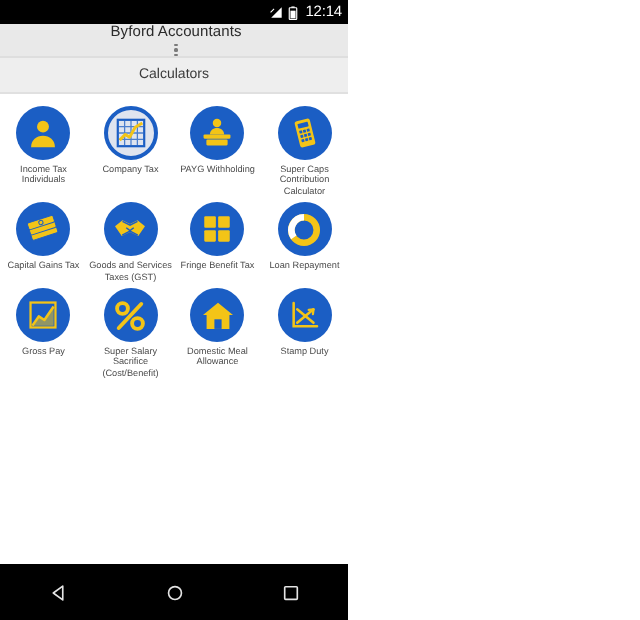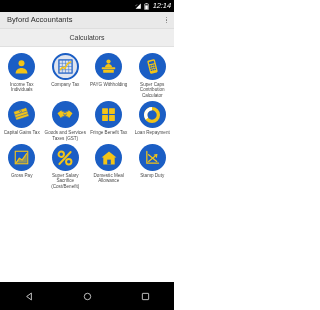--- a/index.html
+++ b/index.html
@@ -22,21 +22,20 @@
     display: flex;
     align-items: center;
     justify-content: flex-end;
     padding-right: 3px;
     box-sizing: border-box;
   }
   .status-icons {
     display: flex;
     align-items: center;
     gap: 2px;
-    font-style: italic;
   }
   .sb-glyph { display: block; }
   .status-time {
     color: #ffffff;
     font-size: 7.5px;
     line-height: 1;
     letter-spacing: -0.1px;
     margin-left: 2px;
     font-family: "Liberation Sans", sans-serif;
   }
@@ -44,20 +43,21 @@
   
   .app-bar {
     height: 17px;
     background: #e9e9e9;
     display: flex;
     align-items: center;
     justify-content: space-between;
     padding: 0 5px 0 7px;
     box-sizing: border-box;
     border-bottom: 1px solid #dedede;
+    flex-direction: column;
   }
   .app-title {
     font-size: 7.5px;
     color: #2b2b2b;
     line-height: 1;
     letter-spacing: 0.05px;
   }
   .overflow-menu {
     display: flex;
     flex-direction: column;

